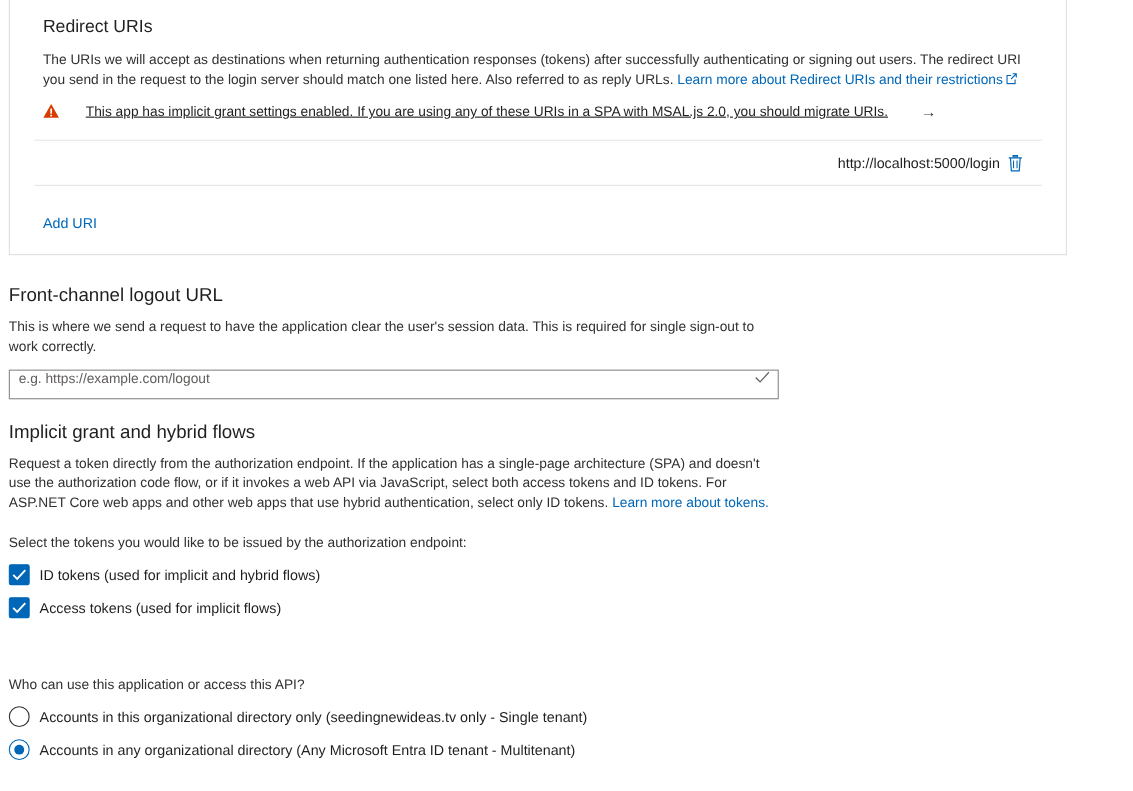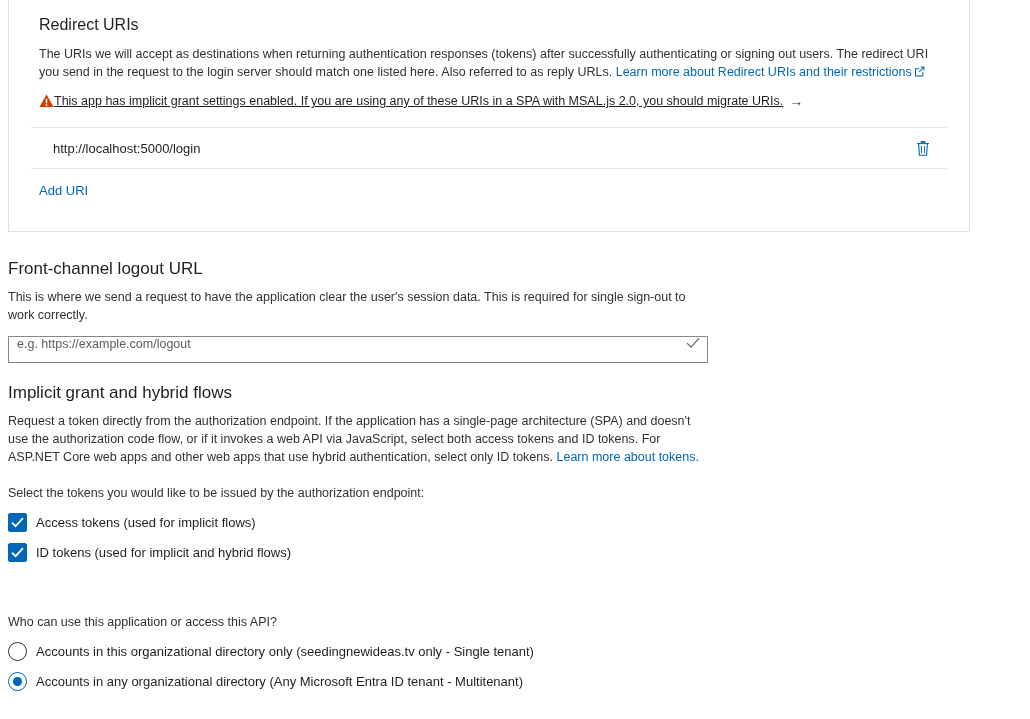--- a/index.html
+++ b/index.html
@@ -59,21 +59,21 @@
     display: inline-block;
     width: 11px;
     height: 11px;
     vertical-align: -1px;
     margin-left: 2px;
   }
 
   .warn-row {
     display: flex;
     align-items: flex-start;
-    gap: 0;
+    gap: 24px;
     margin: 12px 0 16px 0;
   }
   .warn-icon {
     flex: 0 0 auto;
     margin-top: 1px;
   }
   .warn-text {
     font-size: 12.5px;
     line-height: 16px;
     color: #201f1e;
@@ -86,23 +86,24 @@
     margin-left: 6px;
     line-height: 16px;
   }
 
   .uri-row {
     display: flex;
     align-items: center;
     border: 1px solid #e8e6e4;
     border-width: 1px 0;
     height: 42px;
-    margin: 0 -8px 0 -8px;
+    margin: 0 -8px 12px -8px;
     padding: 0 10px 0 22px;
     box-sizing: border-box;
+    text-align: right;
   }
   .uri-text {
     flex: 1 1 auto;
     font-size: 13px;
     color: #201f1e;
   }
   .trash-btn {
     flex: 0 0 auto;
     width: 28px;
     height: 28px;
@@ -286,30 +287,30 @@
     <p class="sect-desc"><span>Request a token directly from the authorization endpoint. If the application has a single-page architecture (SPA) and doesn't use the authorization code flow, or if it invokes a web API via JavaScript, select both access tokens and ID tokens. For ASP.NET Core web apps and other web apps that use hybrid authentication, select only ID tokens. </span><a class="link">Learn more about tokens.</a></p>
 
     <p class="sub-label" style="margin-top:18px;">Select the tokens you would like to be issued by the authorization endpoint:</p>
 
     <div class="opt-row">
       <span class="cbox">
         <svg width="13" height="11" viewBox="0 0 13 11">
             <path d="M1 5.6 L4.6 9.2 L12 1.2" stroke="#ffffff" stroke-width="1.7" fill="none"></path>
           </svg>
       </span>
-      <span class="opt-label">Access tokens (used for implicit flows)</span>
+      <span class="opt-label">ID tokens (used for implicit and hybrid flows)</span>
     </div>
 
     <div class="opt-row">
       <span class="cbox">
         <svg width="13" height="11" viewBox="0 0 13 11">
             <path d="M1 5.6 L4.6 9.2 L12 1.2" stroke="#ffffff" stroke-width="1.7" fill="none"></path>
           </svg>
       </span>
-      <span class="opt-label">ID tokens (used for implicit and hybrid flows)</span>
+      <span class="opt-label">Access tokens (used for implicit flows)</span>
     </div>
   </div>
 
   <div class="section" style="top: 597px;">
     <p class="sub-label" style="margin-top:16px;">Who can use this application or access this API?</p>
 
     <div class="opt-row">
       <span class="radio"></span>
       <span class="opt-label">Accounts in this organizational directory only (seedingnewideas.tv only - Single tenant)</span>
     </div>

